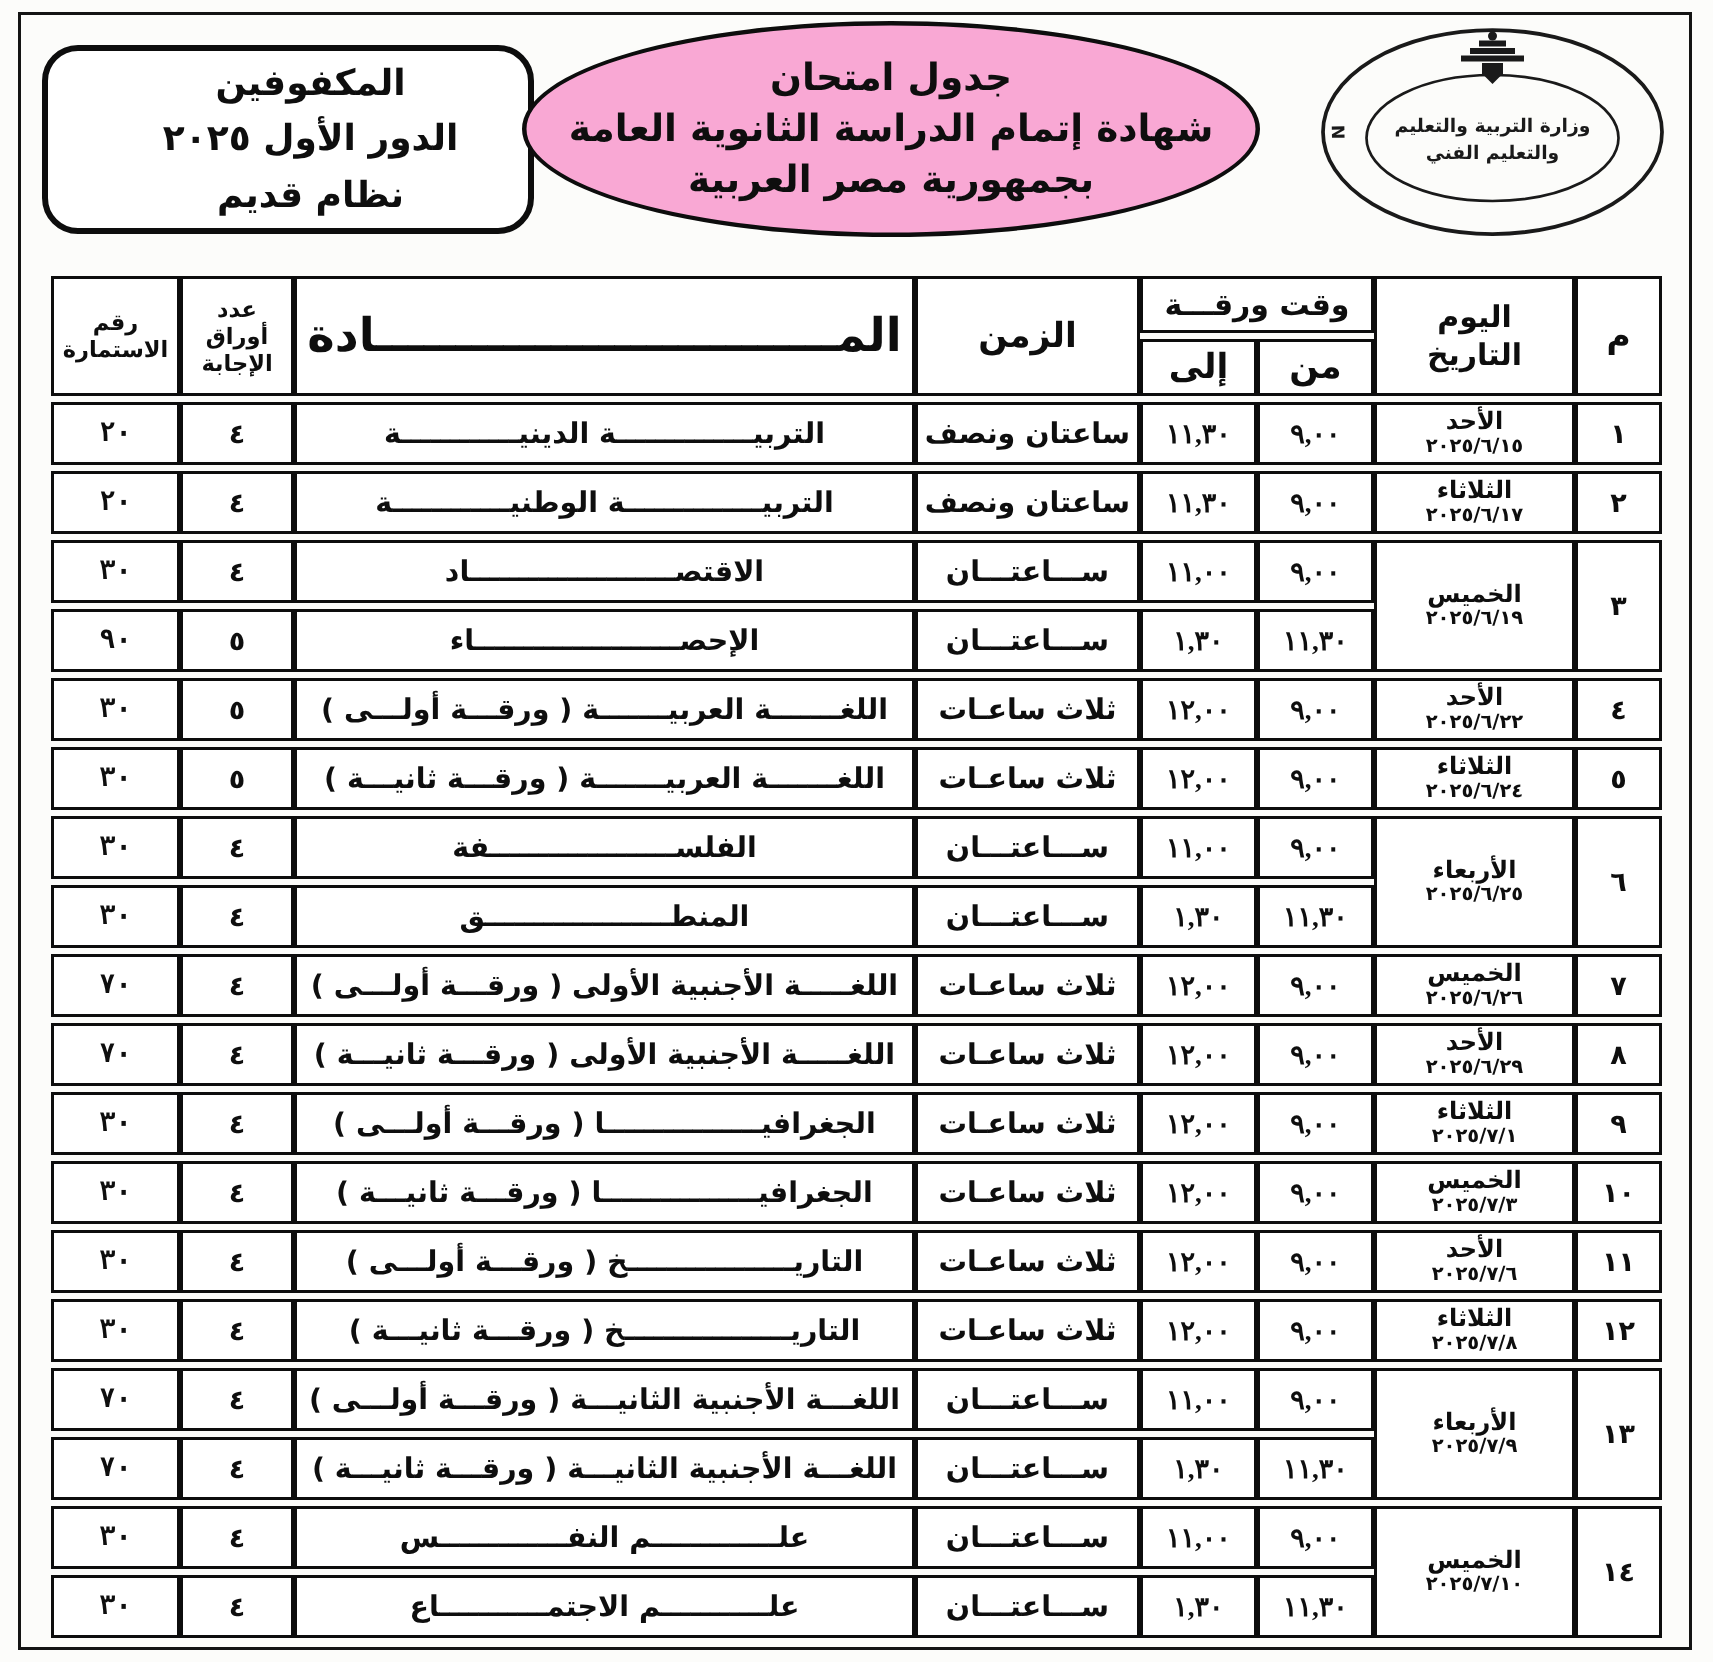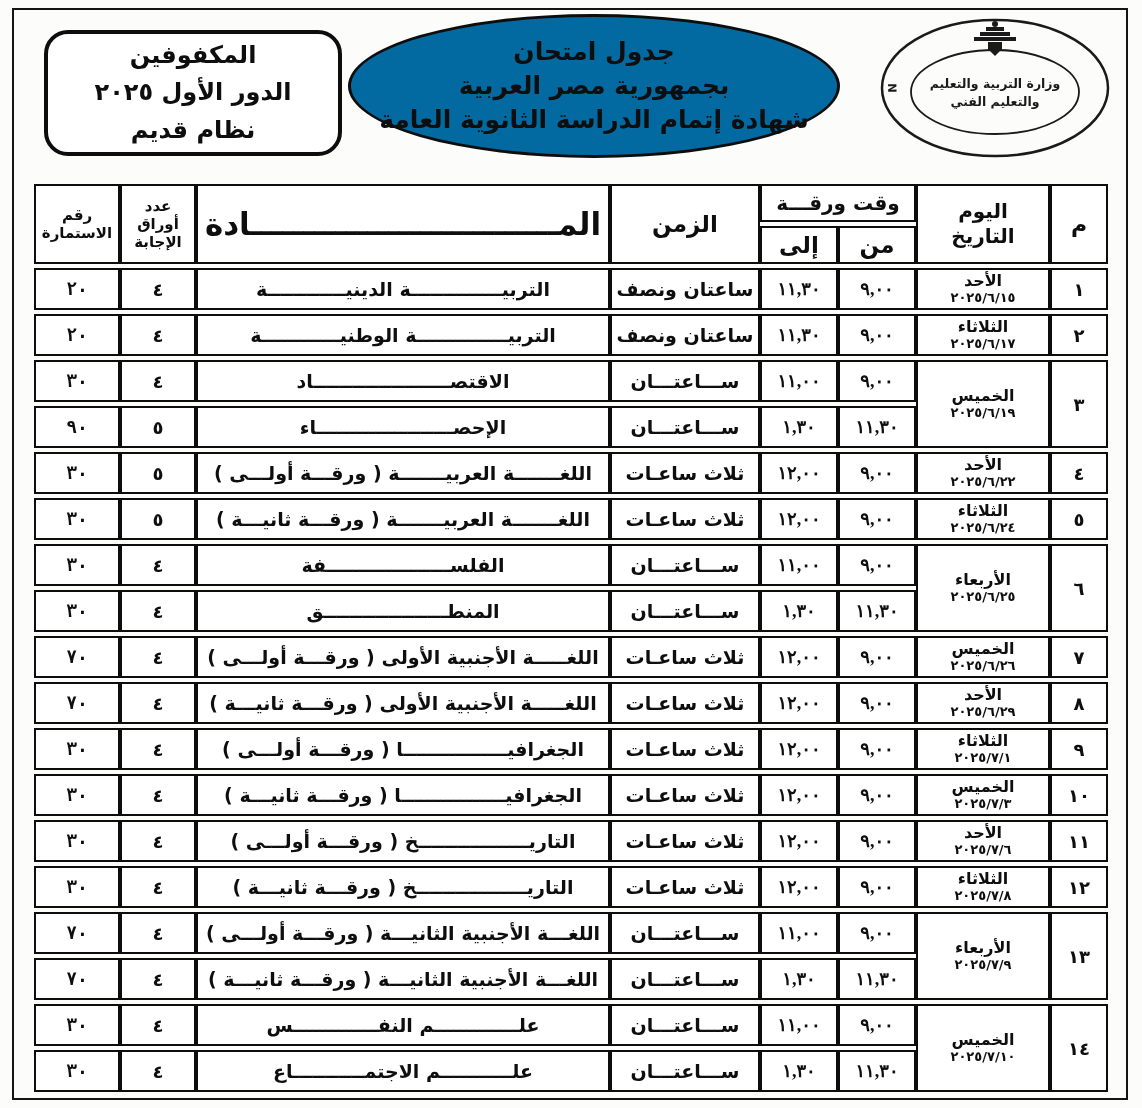--- a/index.html
+++ b/index.html
@@ -7,28 +7,28 @@
     width:1142px;height:1108px;position:relative;overflow:hidden;
     background:#fcfcfa;color:#0e0e0e;
     font-family:"DejaVu Sans",sans-serif;font-weight:bold;
   }
   .page-frame{
     position:absolute;left:12px;top:8px;width:1112px;height:1088px;
     border:2.5px solid #141414;background:transparent;
   }
   
   .info-box{
-    position:absolute;left:44px;top:30px;width:290px;height:118px;
+    position:absolute;left:28px;top:30px;width:290px;height:118px;
     border:4px solid #0d0d0d;border-radius:24px;background:#fff;
     display:flex;flex-direction:column;align-items:center;justify-content:center;
-    font-size:24px;line-height:1.55;text-align:center;
+    font-size:24px;line-height:1.55;text-align:center;padding-left:30px;
   }
   .title-oval{
     position:absolute;left:348px;top:14px;width:486px;height:138px;
-    border:3.5px solid #0d0d0d;border-radius:50%;background:#0369a1;
+    border:3.5px solid #0d0d0d;border-radius:50%;background:#f9a8d4;
     display:flex;flex-direction:column;align-items:center;justify-content:center;
     font-size:25px;line-height:1.35;text-align:center;
   }
   .logo-wrap{position:absolute;left:866px;top:8px;width:258px;height:160px;}
   
   table.schedule{
     position:absolute;left:34px;top:180px;width:1074px;
     border-collapse:separate;border-spacing:0 4px;table-layout:fixed;
   }
   table.schedule td,table.schedule th{
@@ -61,22 +61,22 @@
 <div class="page-frame"></div>
 
 <div class="info-box">
   <div>المكفوفين</div>
   <div>الدور الأول ٢٠٢٥</div>
   <div>نظام قديم</div>
 </div>
 
 <div class="title-oval">
   <div>جدول امتحان</div>
+  <div>شهادة إتمام الدراسة الثانوية العامة</div>
   <div>بجمهورية مصر العربية</div>
-  <div>شهادة إتمام الدراسة الثانوية العامة</div>
 </div>
 
 <div class="logo-wrap">
   <svg width="258" height="160" viewBox="0 0 258 160">
     <ellipse cx="129" cy="80" rx="113" ry="68" fill="none" stroke="#1a1a1a" stroke-width="2.5"></ellipse>
     <ellipse cx="129" cy="84" rx="84" ry="42" fill="none" stroke="#1a1a1a" stroke-width="1.8"></ellipse>
     <g fill="#1a1a1a">
       <circle cx="129" cy="16" r="3"></circle>
       <rect x="120" y="19" width="18" height="4"></rect>
       <rect x="114" y="24" width="30" height="4"></rect>

